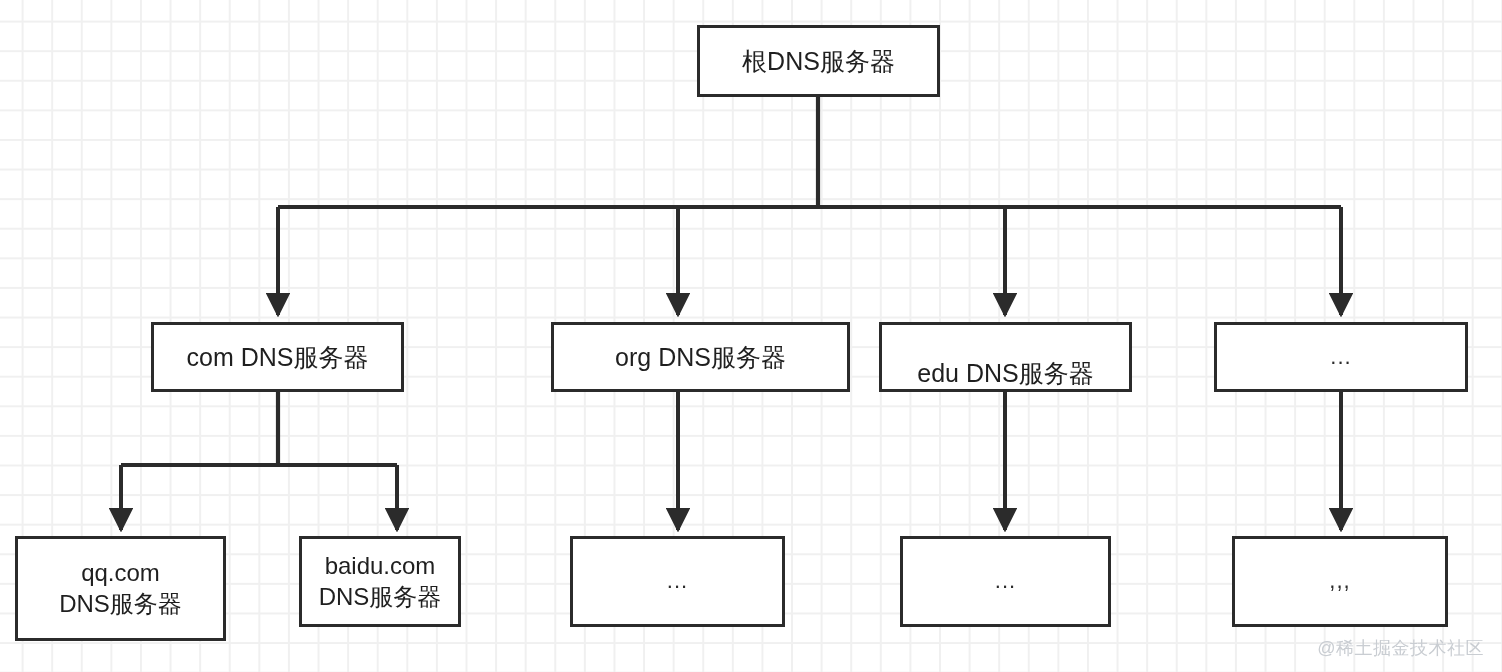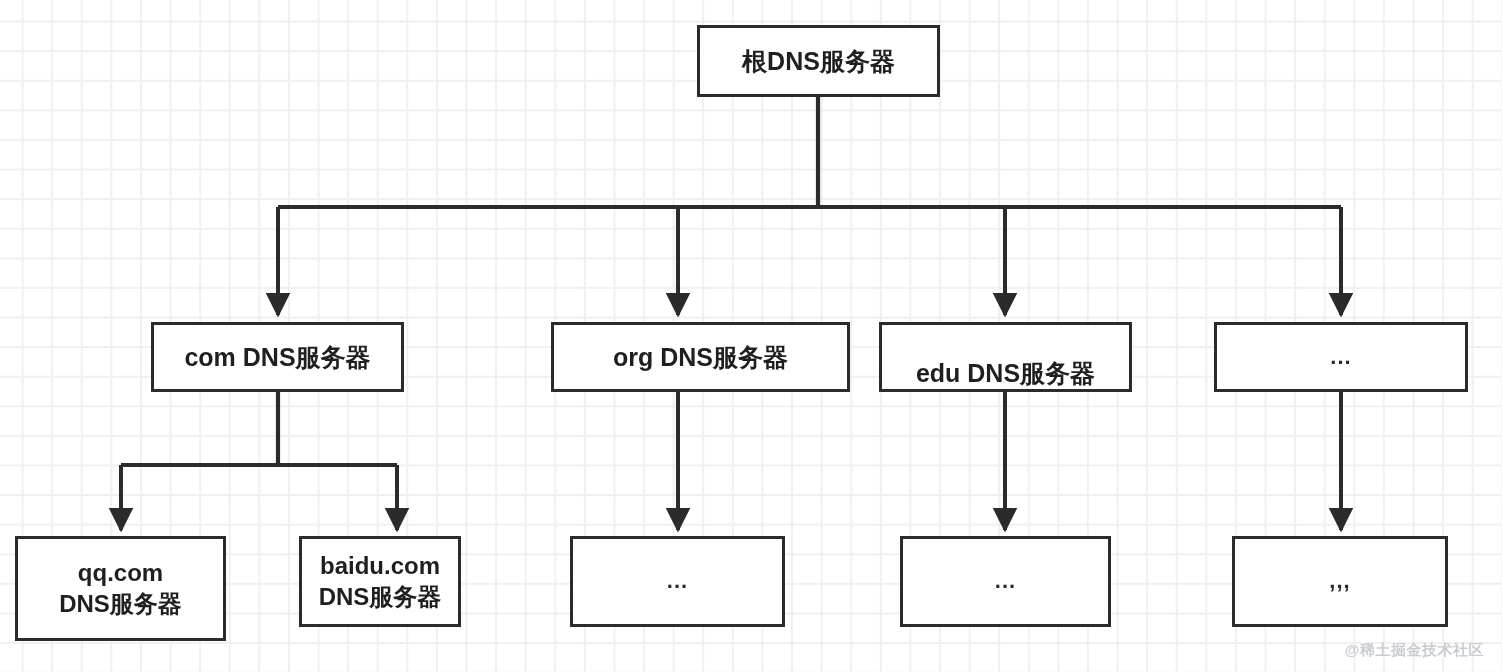--- a/index.html
+++ b/index.html
@@ -15,21 +15,20 @@
     position: relative;
     width: 1502px;
     height: 672px;
     overflow: hidden;
     background-color: #ffffff;
     background-image:
       linear-gradient(to right, #f0f0f0 1.6px, transparent 1.6px),
       linear-gradient(to bottom, #f0f0f0 1.6px, transparent 1.6px);
     background-size: 29.6px 29.6px;
     background-position: -8px -9px;
-    font-weight: bold;
   }
   #edge-layer {
     position: absolute;
     left: 0;
     top: 0;
     width: 1502px;
     height: 672px;
     pointer-events: none;
   }
   .node {
@@ -54,21 +53,21 @@
   .lvl2 { font-size: 24px; }
   .dots {
     font-size: 22px;
     letter-spacing: 1px;
     color: #2b2b2b;
   }
   .watermark {
     position: absolute;
     right: 18px;
     bottom: 12px;
-    font-size: 15px;
+    font-size: 18px;
     color: #c9cdd2;
     letter-spacing: 0.5px;
     z-index: 4;
     user-select: none;
   }
 </style>
 </head>
 <body>
 
 <div id="canvas">

